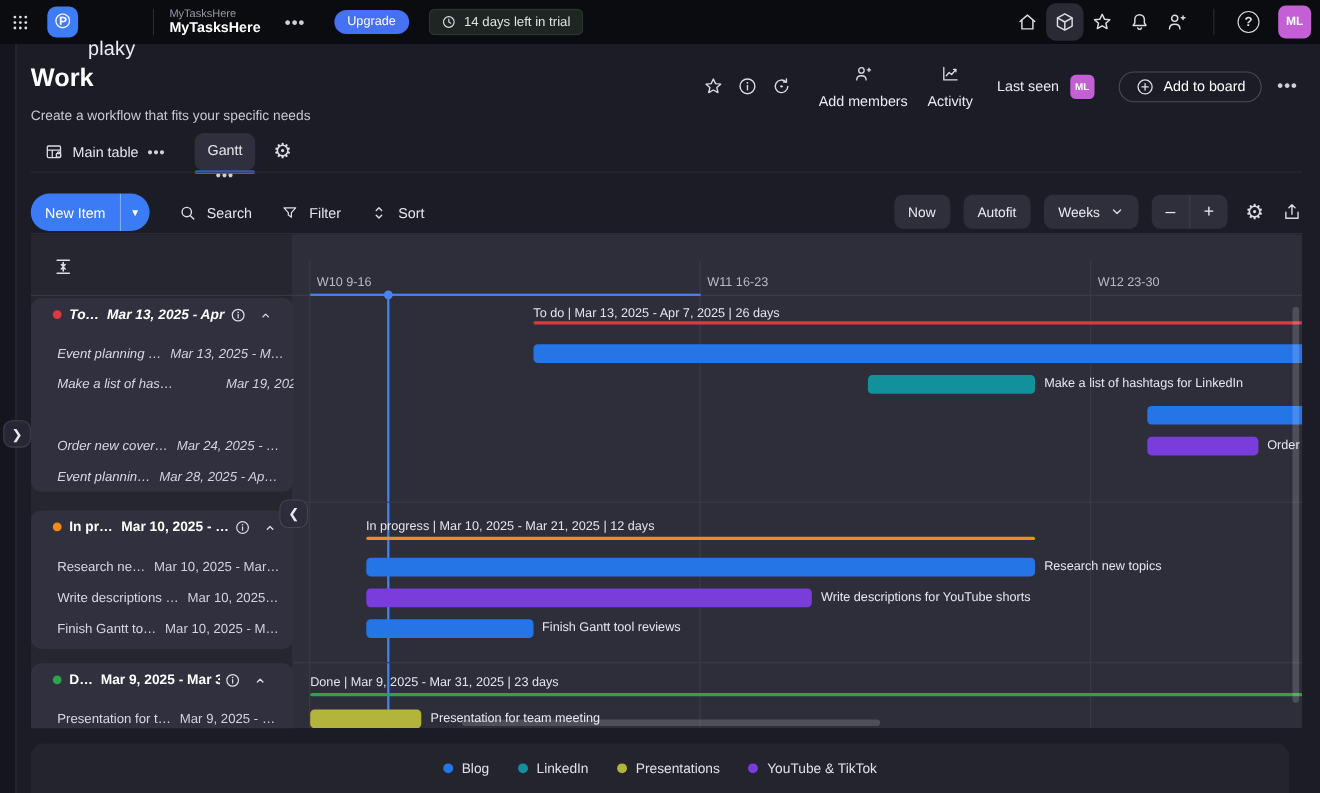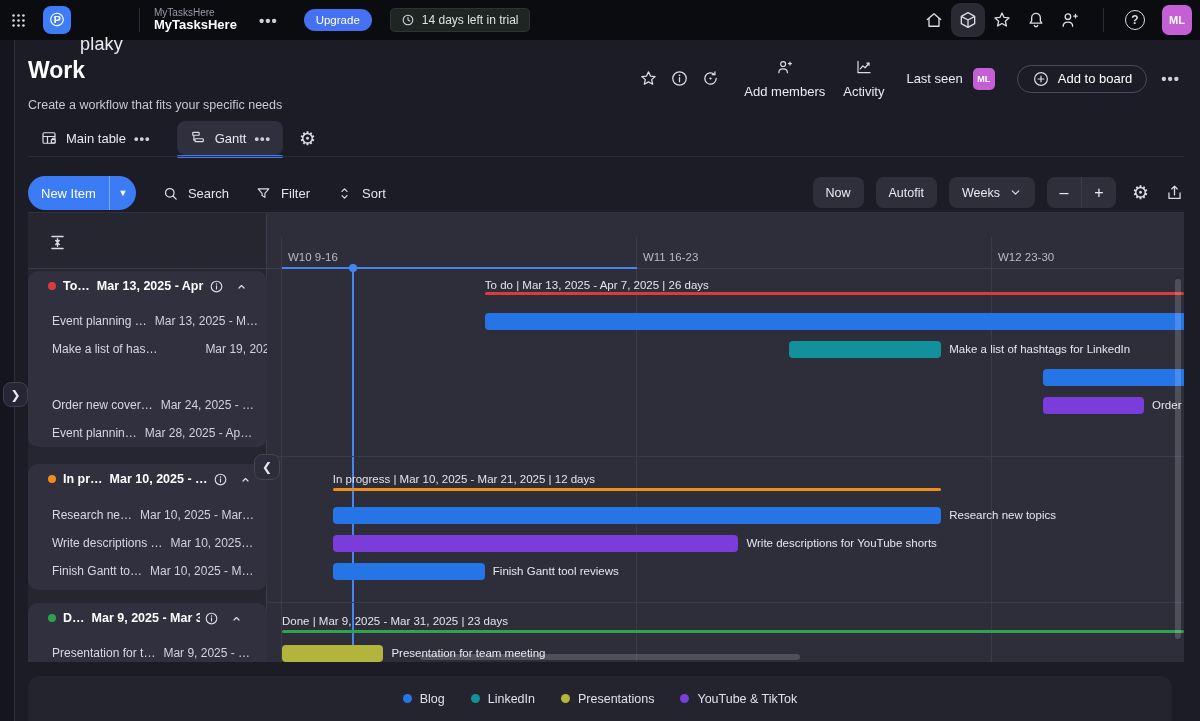--- a/index.html
+++ b/index.html
@@ -37,21 +37,21 @@
   .hdr-btn { display:flex; align-items:center; gap:8px; font-size:13px; color:#eaeaf0; cursor:pointer; margin-left:18px;flex-direction:column; }
   .lastseen { display:flex; align-items:center; gap:10px; margin-left:22px; font-size:13px; color:#eaeaf0; }
   .avatar-sm { width:22px; height:22px; border-radius:5px; background:#c45fd6; color:#fff; font-size:9px; font-weight:bold; display:flex; align-items:center; justify-content:center; cursor:pointer; }
   .addboard { margin-left:22px; height:28px; padding:0 14px; border:1px solid #4a4a58; border-radius:16px; display:flex; align-items:center; gap:8px; font-size:13px; color:#fff; cursor:pointer; }
   .hdr-dots { margin-left:14px; }
 
   
   .tabs { position:absolute; left:28px; top:121px; display:flex; align-items:center; height:34px; }
   .tab { display:flex; align-items:center; gap:8px; font-size:13px; color:#e8e8ee; padding:0 12px; height:34px; cursor:pointer; }
   .tab .dots { font-size:13px; }
-  .tab.active { background:#2f2f3e; border-radius:8px; position:relative; }
+  .tab.active { background:#2f2f3e; border-radius:8px; position:relative;flex-direction:column; }
   .tab.active::after { content:""; position:absolute; left:0; right:0; bottom:-3px; height:3px; background:#3f7cf7; border-radius:2px; }
   .tabs-gear { margin-left:16px; cursor:pointer; font-size:19px; color:#dcdce4; }
   .tabs-rule { position:absolute; left:28px; top:156px; width:1156px; height:1px; background:#2c2c38; }
 
   
   .toolbar { position:absolute; left:28px; top:175px; width:1156px; height:36px; display:flex; align-items:center; }
   .newitem { height:34px; border-radius:17px; background:#3c7bf6; color:#ffffff; display:flex; align-items:center; overflow:hidden; cursor:pointer; }
   .newitem .lbl { padding:0 13px; font-size:13px; }
   .newitem .sep { width:1px; height:34px; background:rgba(255,255,255,.35); }
   .newitem .caret { width:26px; display:flex; justify-content:center; font-size:9px; }
@@ -319,21 +319,21 @@
     <div class="g-side" id="gside">
       <span class="compress">
         <svg class="ic" width="19" height="19" viewBox="0 0 24 24" fill="none" stroke="currentColor" stroke-width="1.8" stroke-linecap="round" stroke-linejoin="round">
             <path d="M5 4.5h14"></path>
             <path d="M12 7.2v4.2M9.8 9.4l2.2 2.2 2.2-2.2"></path>
             <path d="M5 19.5h14"></path>
             <path d="M12 16.8v-4.2M9.8 14.6l2.2-2.2 2.2 2.2"></path>
           </svg>
       </span>
       <div class="side-top-rule"></div>
-    <div class="sb-block" style="top: 58px; height: 176px;">
+    <div class="sb-block" style="top: 58px; height: 176px; font-style: italic;">
           <div class="sb-head">
             <div class="sb-dot" style="background: rgb(221, 58, 64);"></div>
             <div class="sb-name">To…</div>
             <div class="sb-dates">Mar 13, 2025 - Apr …</div>
             <div class="sb-info">
               <svg class="ic" width="15" height="15" viewBox="0 0 24 24" fill="none" stroke="currentColor" stroke-width="1.8" stroke-linecap="round">
                 <circle cx="12" cy="12" r="8.5"></circle>
                 <path d="M12 11v5"></path>
                 <circle cx="12" cy="8" r="1.2" fill="currentColor" stroke="none"></circle>
               </svg>
@@ -354,21 +354,21 @@
           </div>
           <div class="sb-task" style="top: 120px;">
             <div class="tn">Order new cover…</div>
             <div class="td">Mar 24, 2025 - …</div>
           </div>
           <div class="sb-task" style="top: 148px;">
             <div class="tn">Event plannin…</div>
             <div class="td">Mar 28, 2025 - Ap…</div>
           </div>
         </div>
-        <div class="sb-block" style="top: 251px; height: 126px;">
+        <div class="sb-block" style="top: 251px; height: 126px; text-align: center;">
           <div class="sb-head">
             <div class="sb-dot" style="background: rgb(238, 141, 24);"></div>
             <div class="sb-name">In pr…</div>
             <div class="sb-dates">Mar 10, 2025 - …</div>
             <div class="sb-info">
               <svg class="ic" width="15" height="15" viewBox="0 0 24 24" fill="none" stroke="currentColor" stroke-width="1.8" stroke-linecap="round">
                 <circle cx="12" cy="12" r="8.5"></circle>
                 <path d="M12 11v5"></path>
                 <circle cx="12" cy="8" r="1.2" fill="currentColor" stroke="none"></circle>
               </svg>

